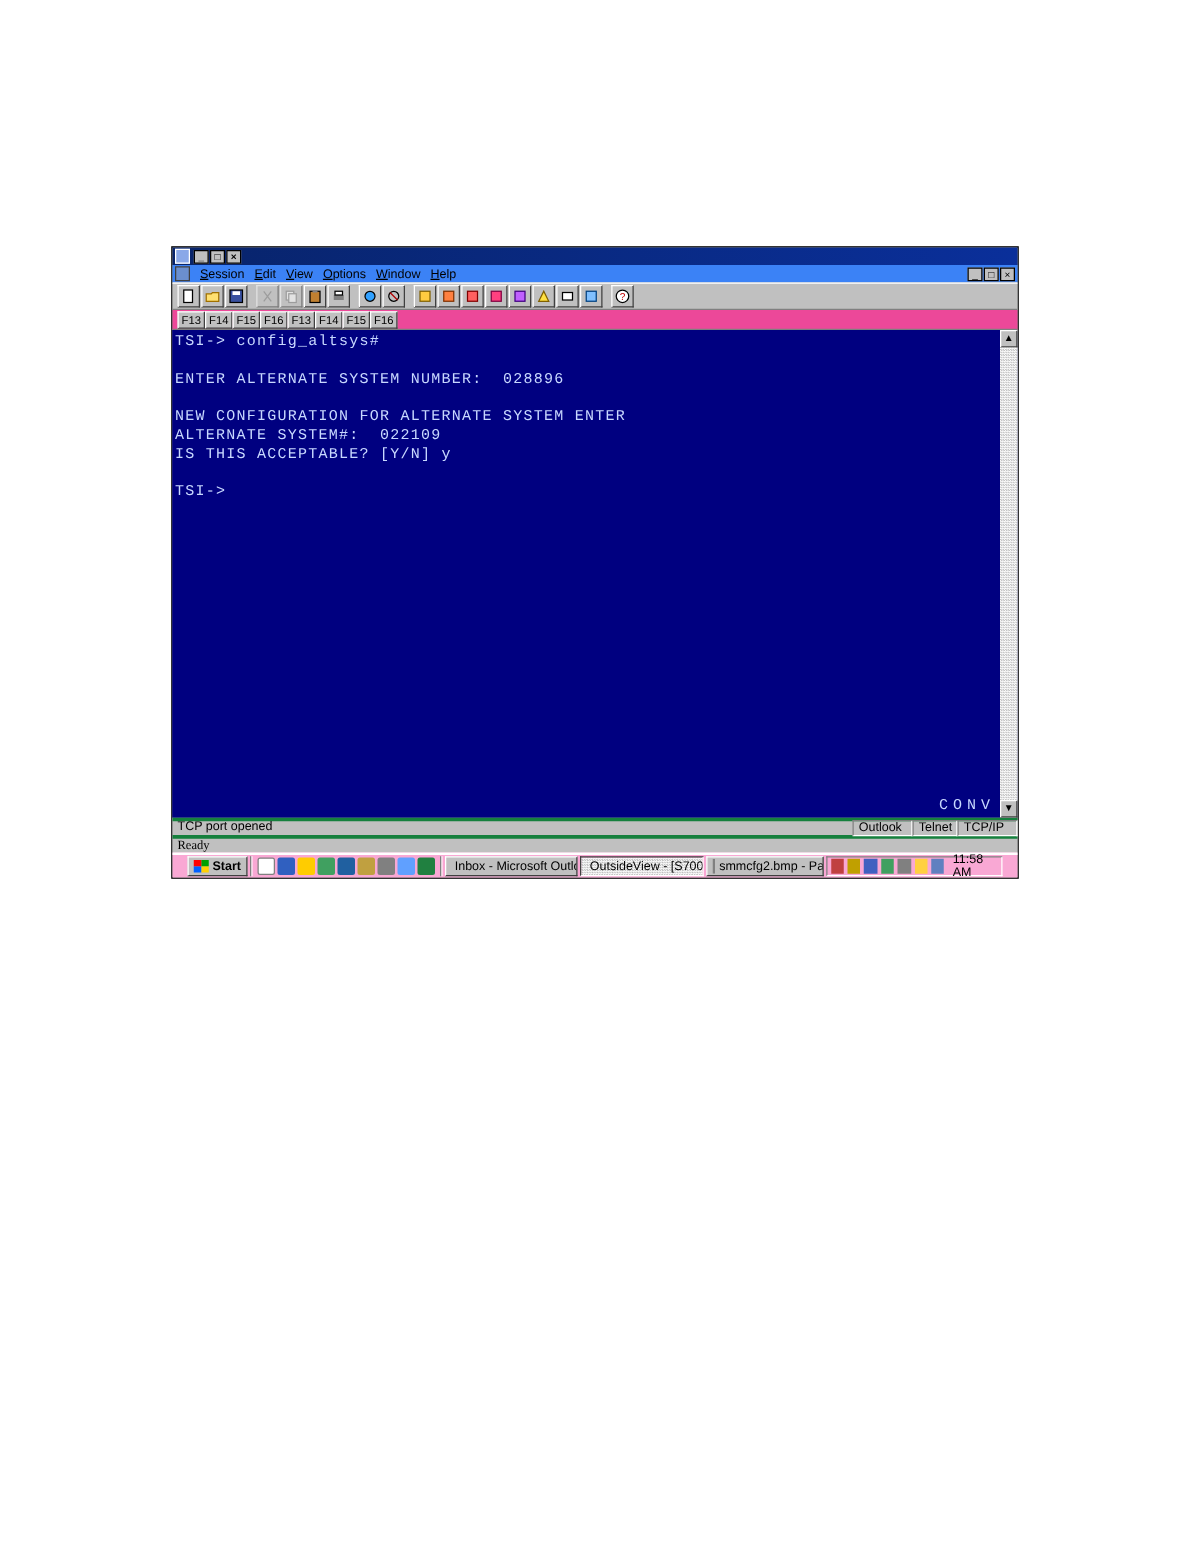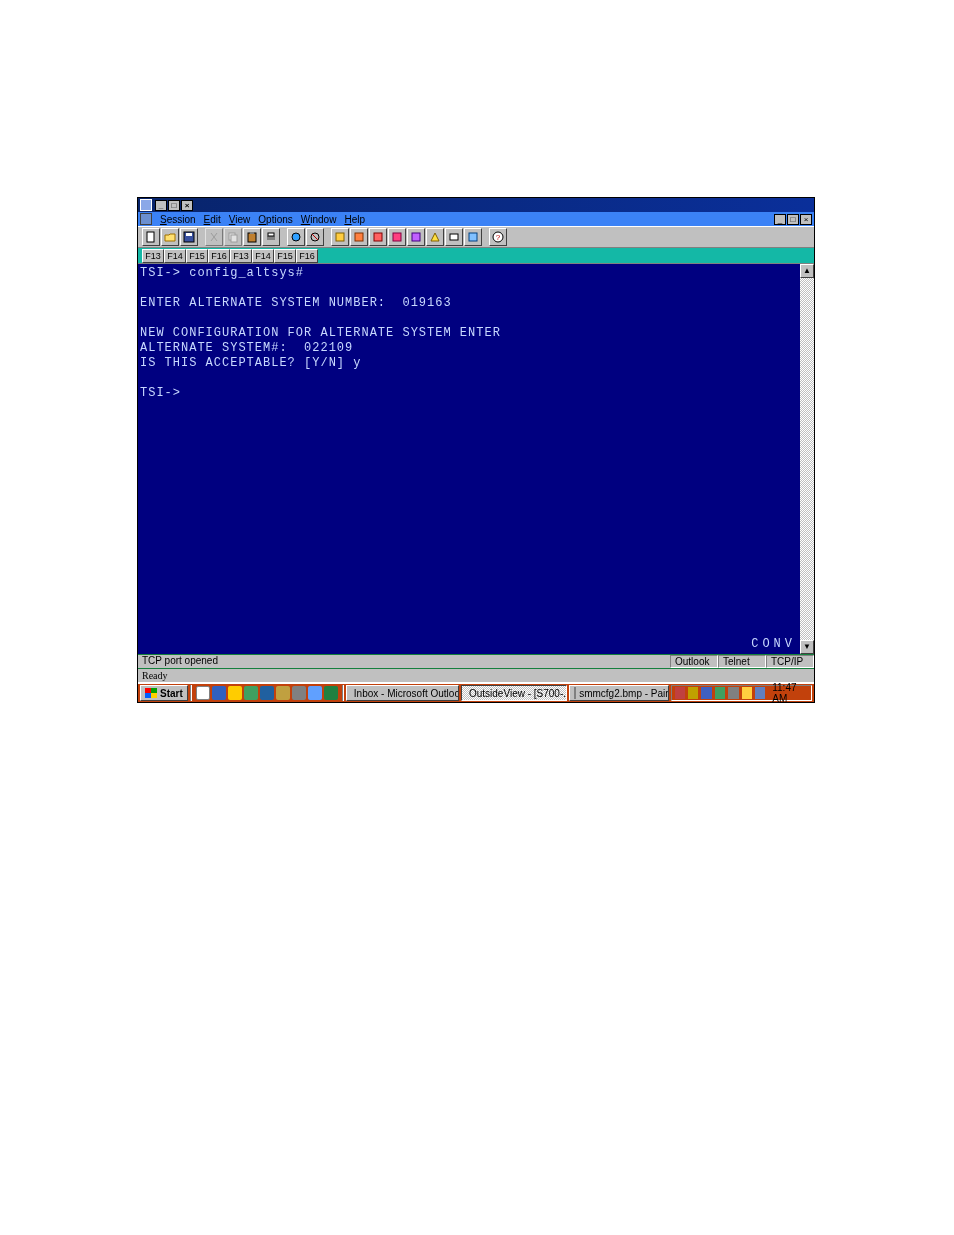--- a/index.html
+++ b/index.html
@@ -100,21 +100,21 @@
   .tool-sep {
     width: 5px; height: 18px;
   }
   .tool-btn svg { width: 12px; height: 12px; }
 
   
   .fkeybar {
     display: flex;
     align-items: center;
     height: 16px;
-    background: #14b8a6;
+    background: #ec4899;
     padding: 0 4px;
     gap: 0;
     border-bottom: 1px solid #808080;
   }
   .fkey {
     width: 22px; height: 14px;
     background: #c0c0c0;
     border: 1px solid;
     border-color: #ffffff #404040 #404040 #ffffff;
     font-size: 9px; line-height: 12px; text-align: center;
@@ -165,40 +165,40 @@
   }
 
   
   .statusbar1, .statusbar2 {
     display: flex;
     align-items: center;
     height: 14px;
     background: #c0c0c0;
     font-size: 10px;
     color: #000;
-    border-top: 1px solid #15803d;
+    border-top: 3px solid #15803d;
   }
   .status-cell {
     border: 1px solid;
     border-color: #808080 #ffffff #ffffff #808080;
     padding: 0 4px;
     height: 13px; line-height: 11px;
   }
   .statusbar1 .left { flex: 1; border: none; padding-left: 4px; }
   .statusbar1 .wide { width: 330px; }
   .statusbar2 .left { flex: 1; padding-left: 4px; font-family: Liberation Serif, serif; }
 
   
   .taskbar {
     display: flex;
     align-items: center;
     height: 20px;
-    background: #c2410c;
+    background: #f9a8d4;
     border-top: 2px solid #ffffff;
-    padding: 0 2px;
+    padding: 0 12px;
     gap: 2px;
     font-size: 10px;
   }
   .start-btn {
     display: flex; align-items: center;
     height: 16px;
     padding: 0 4px;
     background: #c0c0c0;
     border: 1px solid;
     border-color: #ffffff #404040 #404040 #ffffff;
@@ -393,40 +393,40 @@
     <div class="fkey">F16</div>
     <div class="fkey">F13</div>
     <div class="fkey">F14</div>
     <div class="fkey">F15</div>
     <div class="fkey">F16</div>
   </div>
 
   <div class="terminal-wrap">
     <div class="terminal"><span>TSI-&gt; config_altsys#</span>
 <span></span>
-<span>ENTER ALTERNATE SYSTEM NUMBER:  019163</span>
+<span>ENTER ALTERNATE SYSTEM NUMBER:  028896</span>
 <span></span>
 <span>NEW CONFIGURATION FOR ALTERNATE SYSTEM ENTER</span>
 <span>ALTERNATE SYSTEM#:  022109</span>
 <span>IS THIS ACCEPTABLE? [Y/N] y</span>
 <span></span>
 <span>TSI-&gt;</span>
       <div class="conv">CONV</div>
     </div>
     <div class="vscroll">
       <div class="arrow">▲</div>
       <div class="track"></div>
       <div class="arrow">▼</div>
     </div>
   </div>
 
   <div class="statusbar1">
     <div class="left status-cell wide">TCP port opened</div>
     <div class="status-cell" style="width:48px">Outlook</div>
-    <div class="status-cell" style="width:48px">Telnet</div>
+    <div class="status-cell" style="width:36px">Telnet</div>
     <div class="status-cell" style="width:48px">TCP/IP</div>
   </div>
 
   <div class="statusbar2">
     <div class="left">Ready</div>
   </div>
 
   <div class="taskbar">
     <div class="start-btn">
       <div class="win-icon"></div>
@@ -460,17 +460,17 @@
     </div>
 
     <div class="tray">
       <div class="tray-icon" style="background:#c04040"></div>
       <div class="tray-icon" style="background:#c0a000"></div>
       <div class="tray-icon" style="background:#4060c0"></div>
       <div class="tray-icon" style="background:#40a060"></div>
       <div class="tray-icon" style="background:#808080"></div>
       <div class="tray-icon" style="background:#ffd040"></div>
       <div class="tray-icon" style="background:#6080c0"></div>
-      <span class="clock">11:47 AM</span>
+      <span class="clock">11:58 AM</span>
     </div>
   </div>
 
 </div>
 
 </body></html>

